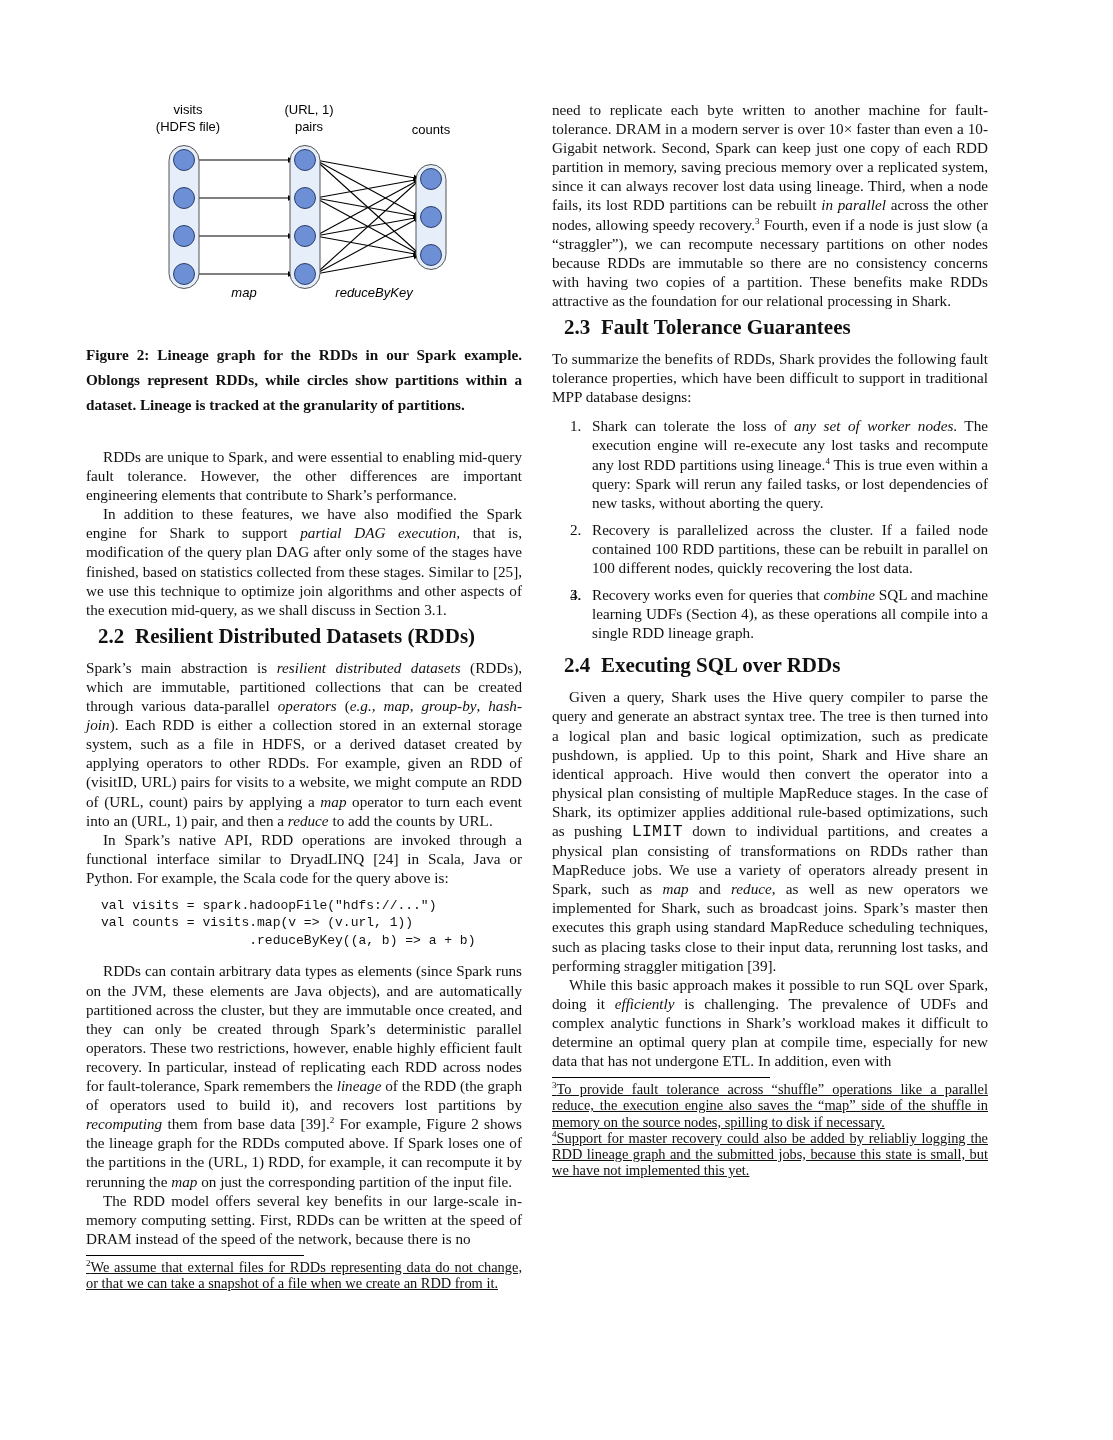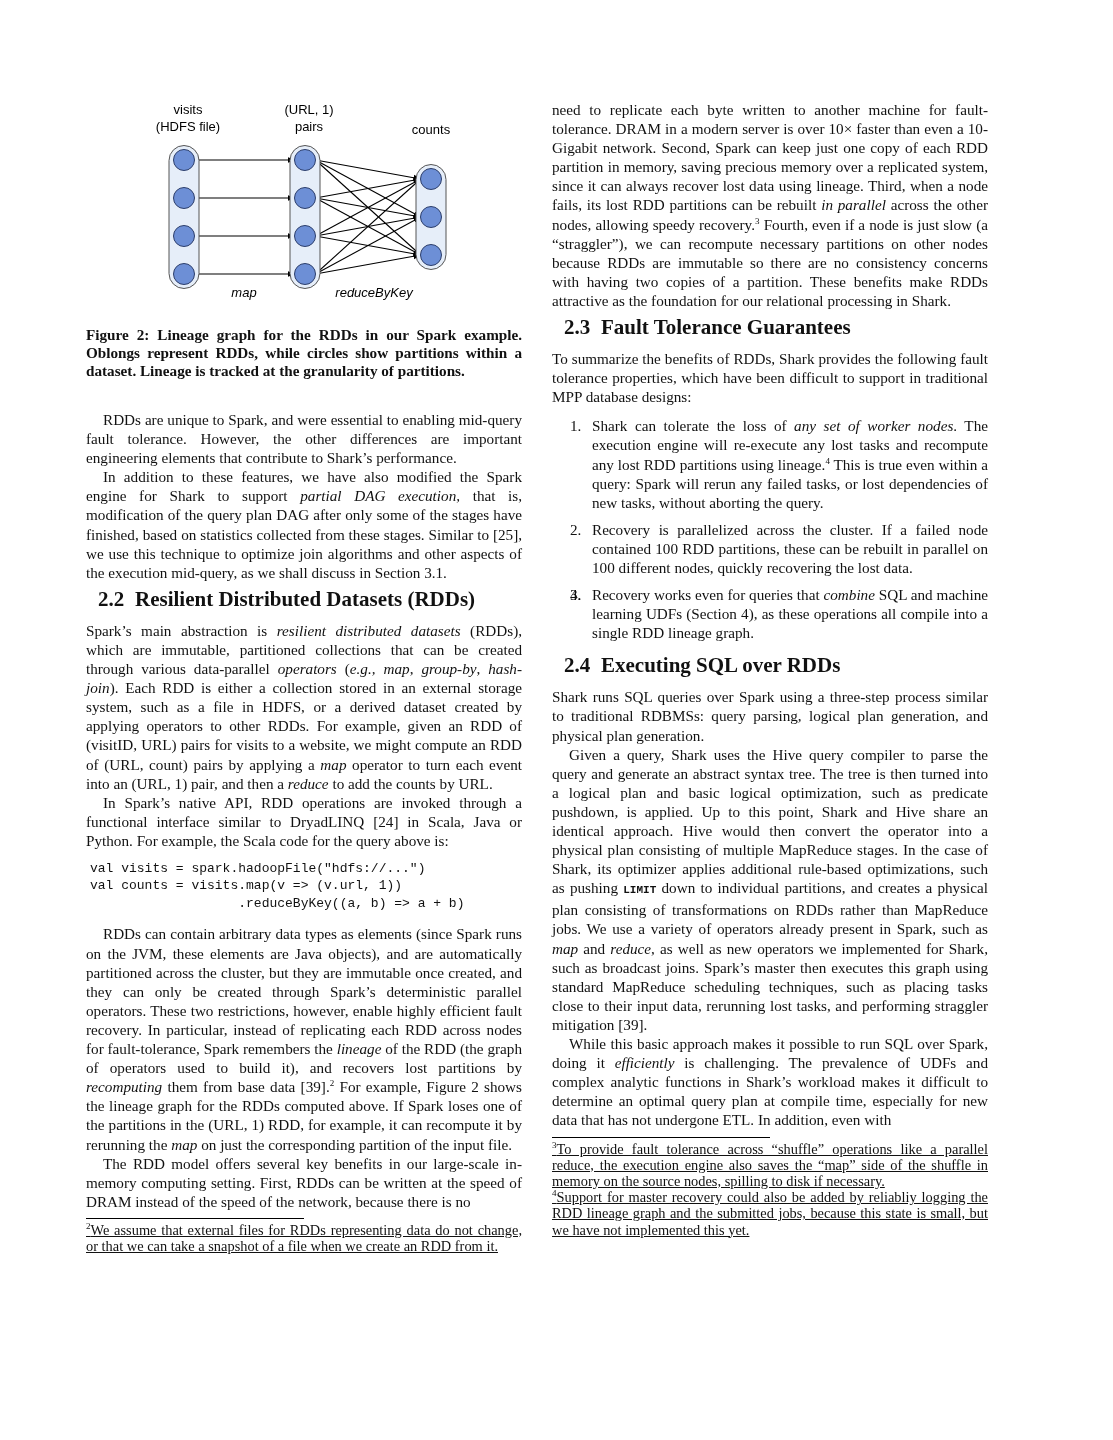--- a/index.html
+++ b/index.html
@@ -3,33 +3,33 @@
 <meta charset="utf-8">
 <style>
   html, body { margin:0; padding:0; background:#fff; }
   body { width:1113px; height:1440px; position:relative; overflow:hidden;
          font-family:"Liberation Serif", serif; color:#111; }
   .col { position:absolute; top:100px; width:436px; font-size:15.2px; line-height:19.1px; text-align:justify; hyphens:none; }
   .left { left:86px; }
   .right { left:552px; }
   p { margin:0; }
   .ind { text-indent:17px; }
-  .caption { font-weight:bold; font-size:15.2px; line-height:18px; text-align:justify; margin-top:16px; }
+  .caption { font-weight:bold; font-size:15.2px; line-height:25px; text-align:justify; margin-top:32px; }
   h3 { font-size:21px; margin:12px; font-weight:bold; line-height:19px; }
   h3 .num { display:inline-block; width:37px; }
-  .code { font-family:"Liberation Mono", monospace; font-size:13px; line-height:17.5px; white-space:pre; margin:10px 0 12px 4px; text-align:left; }
+  .code { font-family:"Liberation Mono", monospace; font-size:13px; line-height:17.5px; white-space:pre; margin:10px 0 12px 15px; text-align:left; }
   .fig { position:relative; width:436px; height:210px; }
   .fig svg { position:absolute; left:60px; top:0; }
   .fn-rule { width:218px; border-top:1.3px solid #000; margin:7px 0 3px 0; }
   .fn { font-size:14.4px; line-height:16.2px;text-decoration:underline; }
   sup { font-size:9px; line-height:0; vertical-align:super; }
   ol { margin:10px 0 0 0; padding:0; list-style:none; }
   ol li { position:relative; padding-left:40px; margin-bottom:8px; }
   ol li .n { position:absolute; left:18px; top:0; }
-  .mono { font-family:"Liberation Mono", monospace; font-size:11px;font-weight:bold; }
+  .mono { font-family:"Liberation Mono", monospace; font-size:17px; }
 </style>
 </head>
 <body>
 
 <div class="col left">
   <div class="fig">
     <svg id="lineage" width="320" height="210" viewBox="0 0 320 210">
       <defs>
         <marker id="arr" markerWidth="8" markerHeight="8" refX="7" refY="4" orient="auto" markerUnits="userSpaceOnUse">
           <path d="M0,1 L8,4 L0,7 z" fill="#000"></path>
@@ -101,19 +101,18 @@
   <h3 style="margin-top:8px"><span class="num">2.3</span><span>Fault Tolerance Guarantees</span></h3>
   <p style="margin-top:4px">To summarize the benefits of RDDs, Shark provides the following fault tolerance properties, which have been difficult to support in traditional MPP database designs:</p>
   <ol id="guarantees">
       <li><span class="n">1.</span><span>Shark can tolerate the loss of </span><em>any set of worker nodes</em><span>. The execution engine will re-execute any lost tasks and recompute any lost RDD partitions using lineage.</span><sup>4</sup><span> This is true even within a query: Spark will rerun any failed tasks, or lost dependencies of new tasks, without aborting the query.</span></li>
       <li><span class="n">2.</span><span>Recovery is parallelized across the cluster. If a failed node contained 100 RDD partitions, these can be rebuilt in parallel on 100 different nodes, quickly recovering the lost data.</span><em></em><span></span><sup></sup><span></span></li>
       <li><span class="n">3.</span><em></em><span></span><sup></sup><span></span></li>
       <li><span class="n">4.</span><span>Recovery works even for queries that </span><em>combine</em><span> SQL and machine learning UDFs (Section 4), as these operations all compile into a single RDD lineage graph.</span><sup></sup><span></span></li>
     </ol>
 
   <h3 style="margin-top:14px"><span class="num">2.4</span><span>Executing SQL over RDDs</span></h3>
-  <p style="margin-top:6px">Shark runs SQL queries over Spark using a three-step process similar to traditional RDBMSs: query parsing, logical plan generation, and physical plan generation.</p>
   <p class="ind"><span>Given a query, Shark uses the Hive query compiler to parse the query and generate an abstract syntax tree. The tree is then turned into a logical plan and basic logical optimization, such as predicate pushdown, is applied. Up to this point, Shark and Hive share an identical approach. Hive would then convert the operator into a physical plan consisting of multiple MapReduce stages. In the case of Shark, its optimizer applies additional rule-based optimizations, such as pushing </span><span class="mono">LIMIT</span><span> down to individual partitions, and creates a physical plan consisting of transformations on RDDs rather than MapReduce jobs. We use a variety of operators already present in Spark, such as </span><em>map</em><span> and </span><em>reduce</em><span>, as well as new operators we implemented for Shark, such as broadcast joins. Spark’s master then executes this graph using standard MapReduce scheduling techniques, such as placing tasks close to their input data, rerunning lost tasks, and performing straggler mitigation [39].</span></p>
   <p class="ind"><span>While this basic approach makes it possible to run SQL over Spark, doing it </span><em>efficiently</em><span> is challenging. The prevalence of UDFs and complex analytic functions in Shark’s workload makes it difficult to determine an optimal query plan at compile time, especially for new data that has not undergone ETL. In addition, even with</span></p>
   <div class="fn-rule"></div>
   <p class="fn"><sup>3</sup><span>To provide fault tolerance across “shuffle” operations like a parallel reduce, the execution engine also saves the “map” side of the shuffle in memory on the source nodes, spilling to disk if necessary.</span></p>
   <p class="fn"><sup>4</sup><span>Support for master recovery could also be added by reliabliy logging the RDD lineage graph and the submitted jobs, because this state is small, but we have not implemented this yet.</span></p>
 </div>
 
 </body></html>

